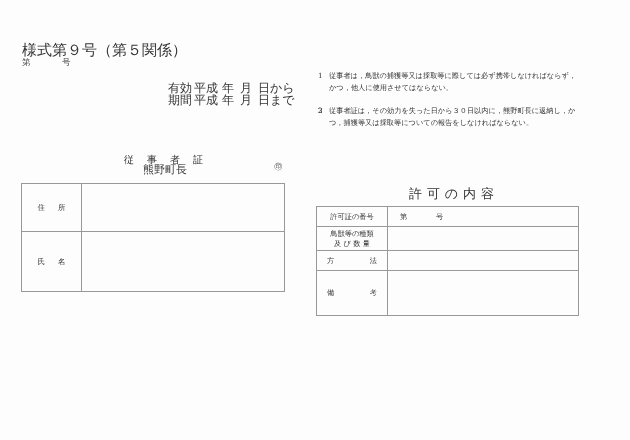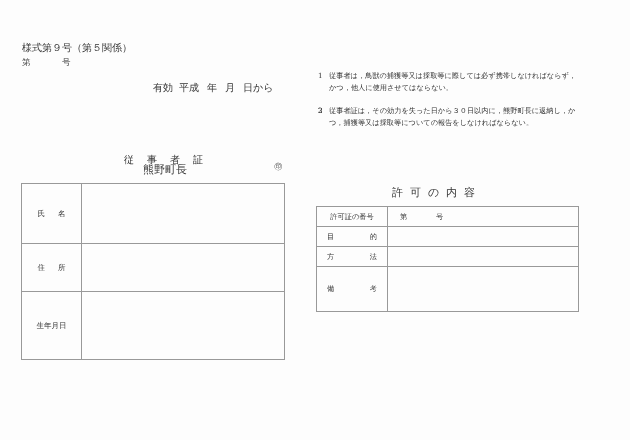--- a/index.html
+++ b/index.html
@@ -1,41 +1,41 @@
 <!DOCTYPE html>
 <html><head>
   <meta charset="utf-8">
   <style>
     html, body { margin: 0; padding: 0; }
     body {
       width: 630px; height: 440px; background: #fdfdfd; position: relative; overflow: hidden;
       font-family: "DejaVu Serif", "Liberation Serif", serif; color: #333;
     }
     .abs { position: absolute; white-space: nowrap; }
-    .form-no { left: 22px; top: 41px; font-size: 10px; }
+    .form-no { left: 22px; top: 41px; font-size: 15px; }
     .issue-no { left: 22px; top: 57px; font-size: 8.5px; }
     .issue-no span { display: inline-block; }
-    .validity { left: 153px; top: 82px; font-size: 10px; line-height: 12px; }
+    .validity { left: 168px; top: 82px; font-size: 12px; line-height: 12px; }
     .validity .row span { display: inline-block; }
     .title { left: 124px; top: 121px; font-size: 10px; letter-spacing: 0; margin-top: 32px; }
     .title span { display: inline-block; width: 23px; }
     .mayor { left: 143px; top: 162px; font-size: 11px; }
     .seal { left: 274px; top: 161px; font-size: 8.5px; }
 
     table.personal {
       position: absolute; left: 21px; top: 183px; width: 264px; border-collapse: collapse;
     }
     table.personal td { border: 1px solid #999; padding: 0; font-size: 7.5px; }
     table.personal td.lbl { width: 59px; text-align: center; }
     table.personal td.lbl span.sp { display: inline-block; width: 28px; text-align: justify; text-align-last: justify; }
 
     .notes { left: 318px; top: 70px; font-size: 7.2px; line-height: 12px; white-space: normal; width: 262px; }
     .note { position: relative; padding-left: 11px; margin-bottom: 11px; text-indent: 0; }
     .note .num { position: absolute; left: 0; top: 0; }
-    .permit-heading { left: 392px; top: 185px; font-size: 11px; }
+    .permit-heading { left: 404px; top: 185px; font-size: 13px; text-align: right; }
     .permit-heading span { display: inline-block; width: 18px; }
 
     table.permit {
       position: absolute; left: 316px; top: 206px; width: 263px; border-collapse: collapse;
     }
     table.permit td { border: 1px solid #999; padding: 0; font-size: 7.2px; }
     table.permit td.lbl { width: 70px; text-align: center; line-height: 10px; }
     table.permit td.lbl .jst { display: inline-block; width: 50px; text-align: justify; text-align-last: justify; }
     table.permit td.val { padding-left: 12px; }
     table.permit td.val span { display: inline-block; }
@@ -45,41 +45,40 @@
 
 <div class="abs form-no">様式第９号（第５関係）</div>
 <div class="abs issue-no">
   <span style="width:40px">第</span><span>号</span>
 </div>
 
 <div class="abs validity">
   <div class="row">
     <span style="width:26px">有効</span><span style="width:28px">平成</span><span style="width:18px">年</span><span style="width:18px">月</span><span>日から</span>
   </div>
+  <div class="row">
+    <span style="width:26px">期間</span><span style="width:28px">平成</span><span style="width:18px">年</span><span style="width:18px">月</span><span>日まで</span>
+  </div>
 </div>
 
 <div class="abs title">
   <span>従</span><span>事</span><span>者</span><span>証</span>
 </div>
 
 <div class="abs mayor">熊野町長</div>
 <div class="abs seal">㊞</div>
 
 <table class="personal">
   <tbody>
-      <tr style="height:60px">
-    <td class="lbl"><span class="sp"><span>氏</span> <span>名</span></span></td>
-    <td></td>
-  </tr>
-  <tr style="height:48px">
+      <tr style="height:48px">
     <td class="lbl"><span class="sp"><span>住</span> <span>所</span></span></td>
     <td></td>
   </tr>
-  <tr style="height:68px">
-    <td class="lbl">生年月日</td>
+  <tr style="height:60px">
+    <td class="lbl"><span class="sp"><span>氏</span> <span>名</span></span></td>
     <td></td>
   </tr>
 </tbody>
   </table>
 
 <div class="abs notes">
   <div class="note"><span class="num">1</span><span>従事者は，鳥獣の捕獲等又は採取等に際しては必ず携帯しなければならず，かつ，他人に使用させてはならない。</span></div>
   <div class="note"><span class="num">2</span></div>
   <div class="note"><span class="num">3</span><span>従事者証は，その効力を失った日から３０日以内に，熊野町長に返納し，かつ，捕獲等又は採取等についての報告をしなければならない。</span></div>
 </div>
@@ -87,22 +86,25 @@
 <div class="abs permit-heading">
   <span>許</span><span>可</span><span>の</span><span>内</span><span>容</span>
 </div>
 
 <table class="permit">
   <tbody>
       <tr style="height:20px">
     <td class="lbl">許可証の番号</td>
     <td class="val"><span style="width:36px">第</span><span>号</span></td>
   </tr>
-  <tr style="height:20px">
-    <td class="lbl"><span class="jst">目的</span></td>
+  <tr style="height:24px">
+    <td class="lbl">
+          <div>鳥獣等の種類</div>
+          <div>及 び 数 量</div>
+        </td>
     <td class="val"></td>
   </tr>
   <tr style="height:20px">
     <td class="lbl"><span class="jst">方法</span></td>
     <td class="val"></td>
   </tr>
   <tr style="height:45px">
     <td class="lbl"><span class="jst">備考</span></td>
     <td class="val"></td>
   </tr>

